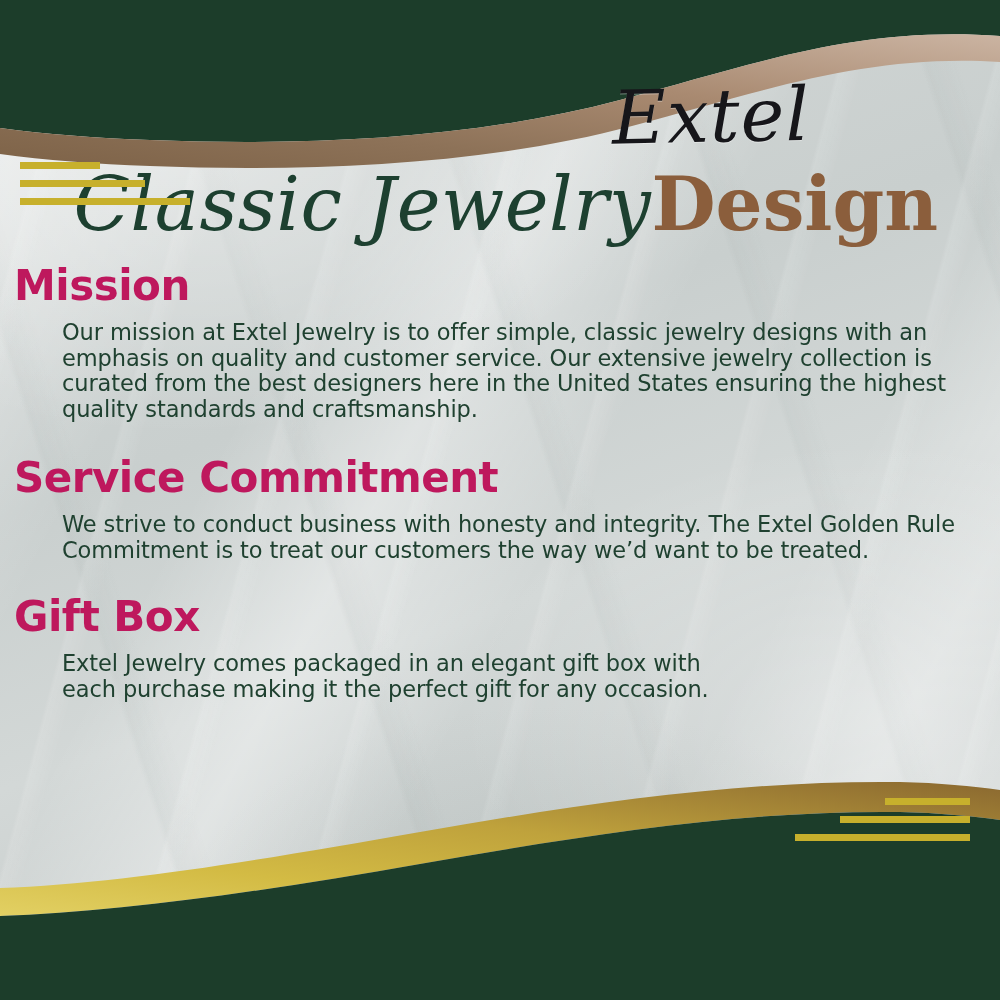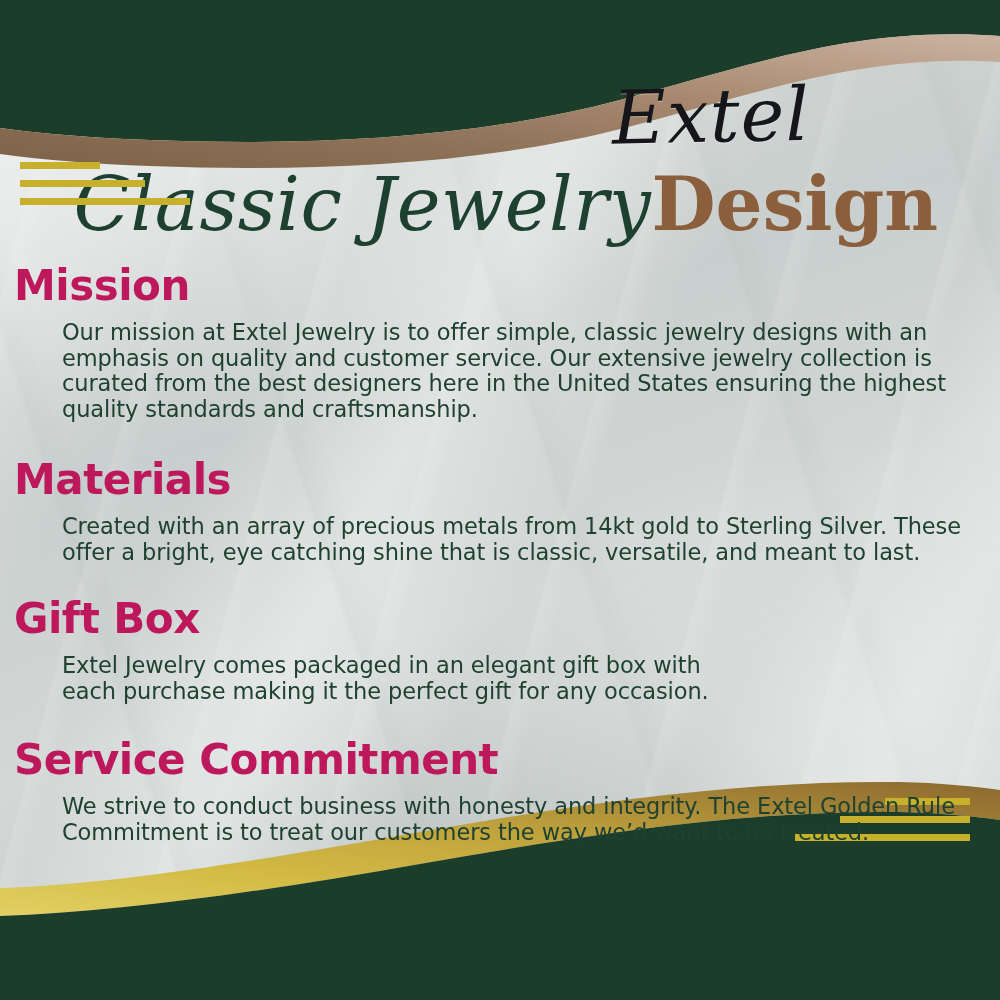--- a/index.html
+++ b/index.html
@@ -216,29 +216,25 @@
     <div class="rule" style="width:175px"></div>
   </div>
 
   <div class="content">
 
     <div class="section sec-mission">
       <h2 class="sec-heading">Mission</h2>
       <p class="sec-body">Our mission at Extel Jewelry is to offer simple, classic jewelry designs with an emphasis on quality and customer service. Our extensive jewelry collection is curated from the best designers here in the United States ensuring the highest quality standards and craftsmanship.</p>
     </div>
 
-    <div class="section sec-materials">
-      <h2 class="sec-heading">Materials</h2>
-      <p class="sec-body">Created with an array of precious metals from 14kt gold to Sterling Silver. These offer a bright, eye catching shine that is classic, versatile, and meant to last.</p>
+
+    <div class="section sec-service">
+      <h2 class="sec-heading">Service Commitment</h2>
+      <p class="sec-body">We strive to conduct business with honesty and integrity. The Extel Golden Rule Commitment is to treat our customers the way we’d want to be treated.</p>
     </div>
 
     <div class="section sec-gift">
       <h2 class="sec-heading">Gift Box</h2>
       <p class="sec-body">Extel Jewelry comes packaged in an elegant gift box with each purchase making it the perfect gift for any occasion.</p>
     </div>
 
-    <div class="section sec-service">
-      <h2 class="sec-heading">Service Commitment</h2>
-      <p class="sec-body">We strive to conduct business with honesty and integrity. The Extel Golden Rule Commitment is to treat our customers the way we’d want to be treated.</p>
-    </div>
-
   </div>
 </div>
 
 </body></html>

